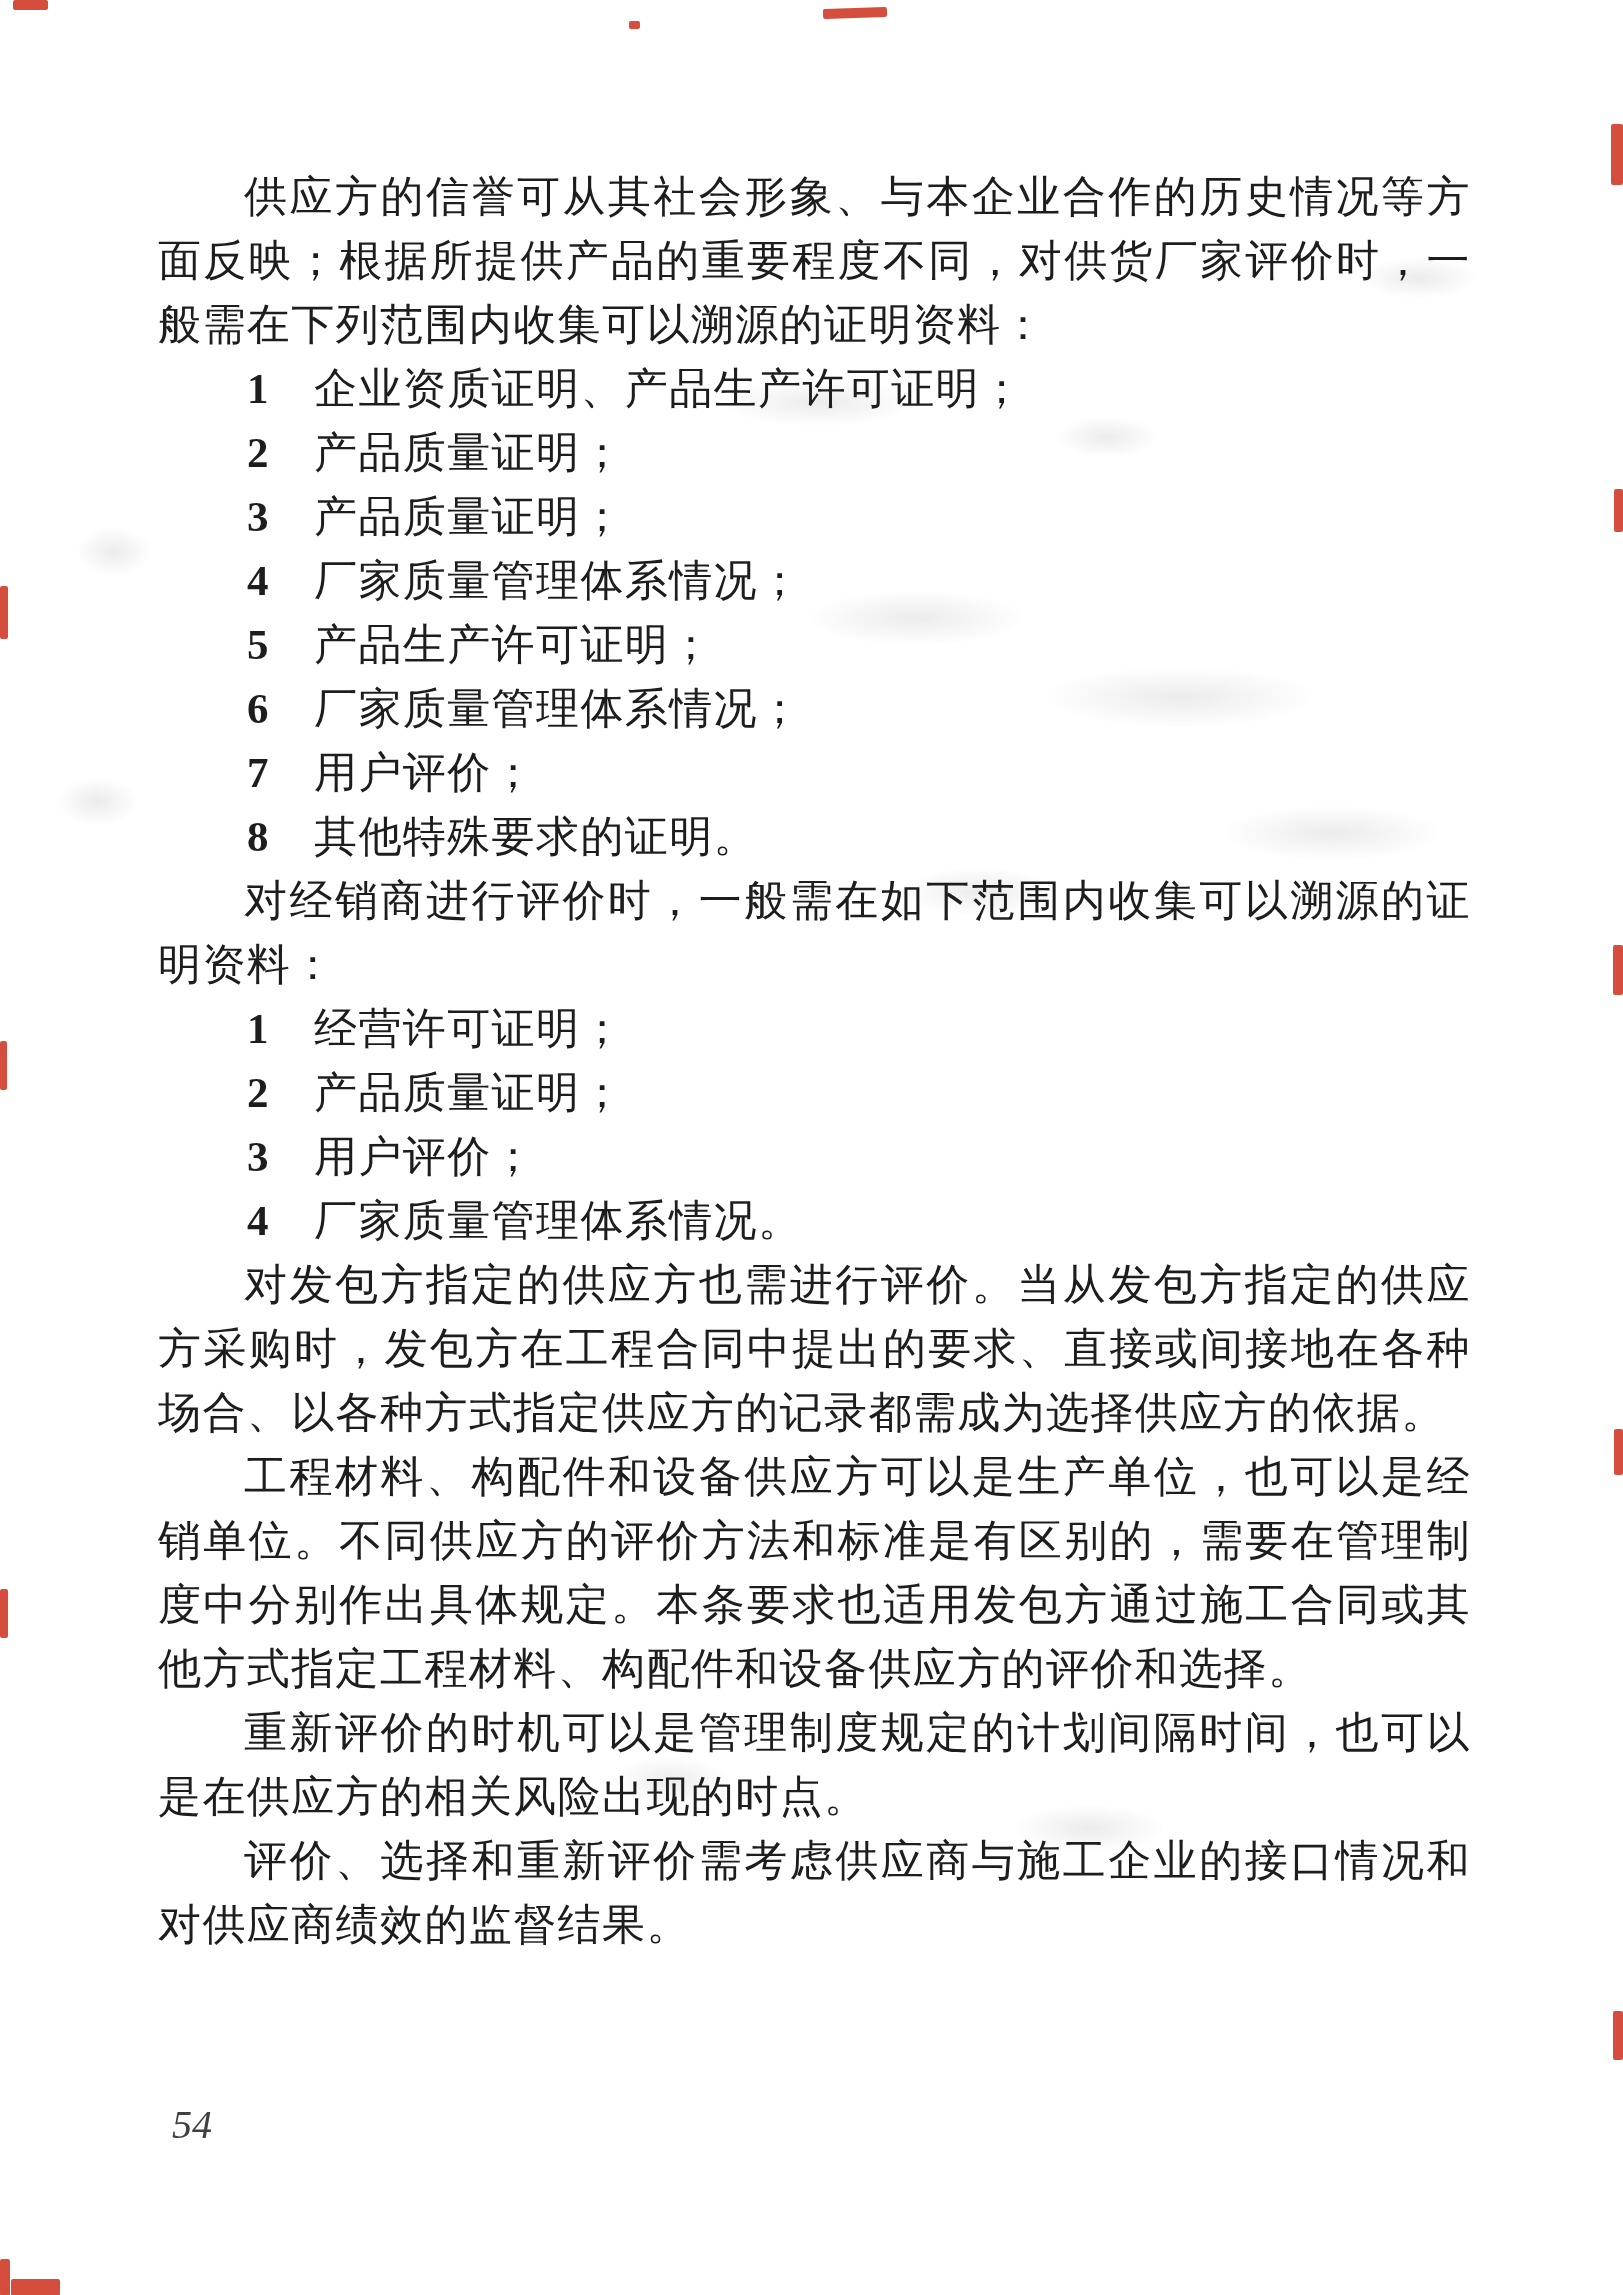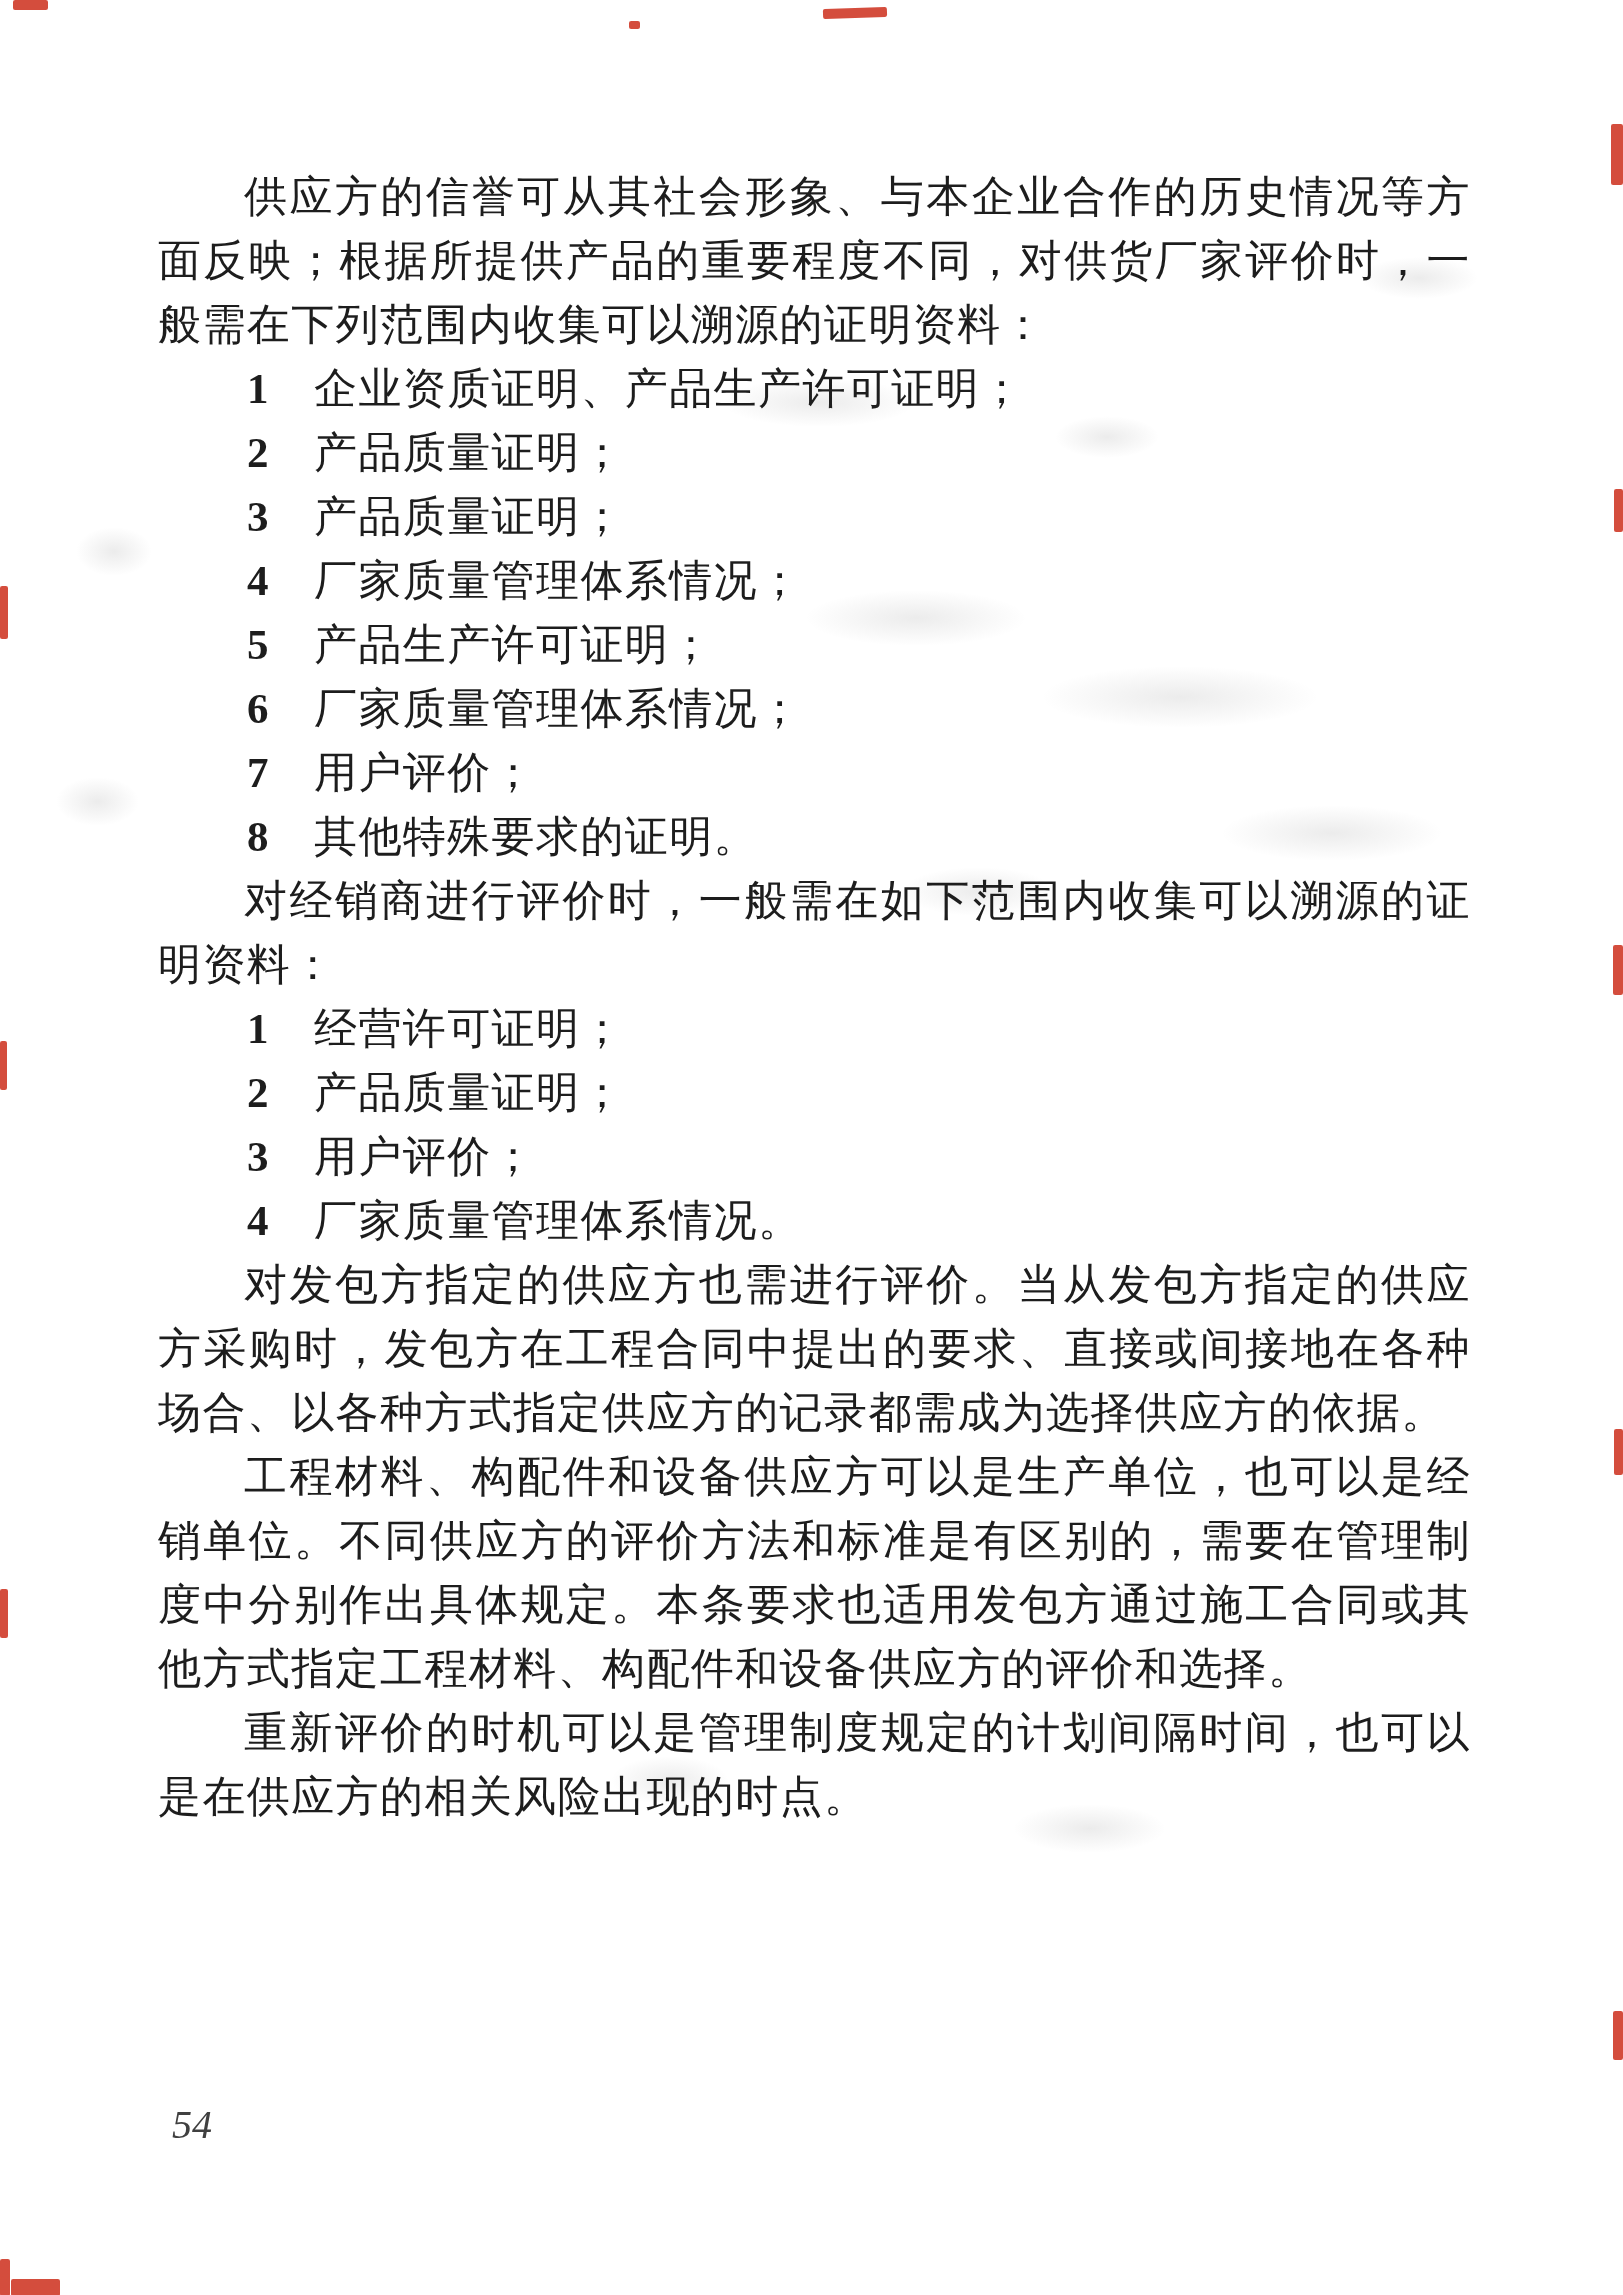--- a/index.html
+++ b/index.html
@@ -128,20 +128,21 @@
       </div>
       <div class="list-item">
         <span class="num">4</span>
         <span class="txt">厂家质量管理体系情况。</span>
       </div>
     </div>
 
     <p class="para">对发包方指定的供应方也需进行评价。当从发包方指定的供应方采购时，发包方在工程合同中提出的要求、直接或间接地在各种场合、以各种方式指定供应方的记录都需成为选择供应方的依据。</p>
     <p class="para">工程材料、构配件和设备供应方可以是生产单位，也可以是经销单位。不同供应方的评价方法和标准是有区别的，需要在管理制度中分别作出具体规定。本条要求也适用发包方通过施工合同或其他方式指定工程材料、构配件和设备供应方的评价和选择。</p>
     <p class="para">重新评价的时机可以是管理制度规定的计划间隔时间，也可以是在供应方的相关风险出现的时点。</p>
+    <p class="para">评价、选择和重新评价需考虑供应商与施工企业的接口情况和对供应商绩效的监督结果。</p>
 
   </div>
 
   <div class="page-number">54</div>
 
   <div class="artifact" style="left:12.5px; top:0; width:35px; height:10.4px;"></div>
   <div class="artifact" style="left:823px; top:8.3px; width:64px; height:10.4px; transform:rotate(-2deg);"></div>
   <div class="artifact" style="left:629px; top:21px; width:11px; height:7.6px;"></div>
   <div class="artifact" style="left:1611px; top:124px; width:11.8px; height:61px;"></div>
   <div class="artifact" style="left:1614px; top:489px; width:9px; height:43px;"></div>

